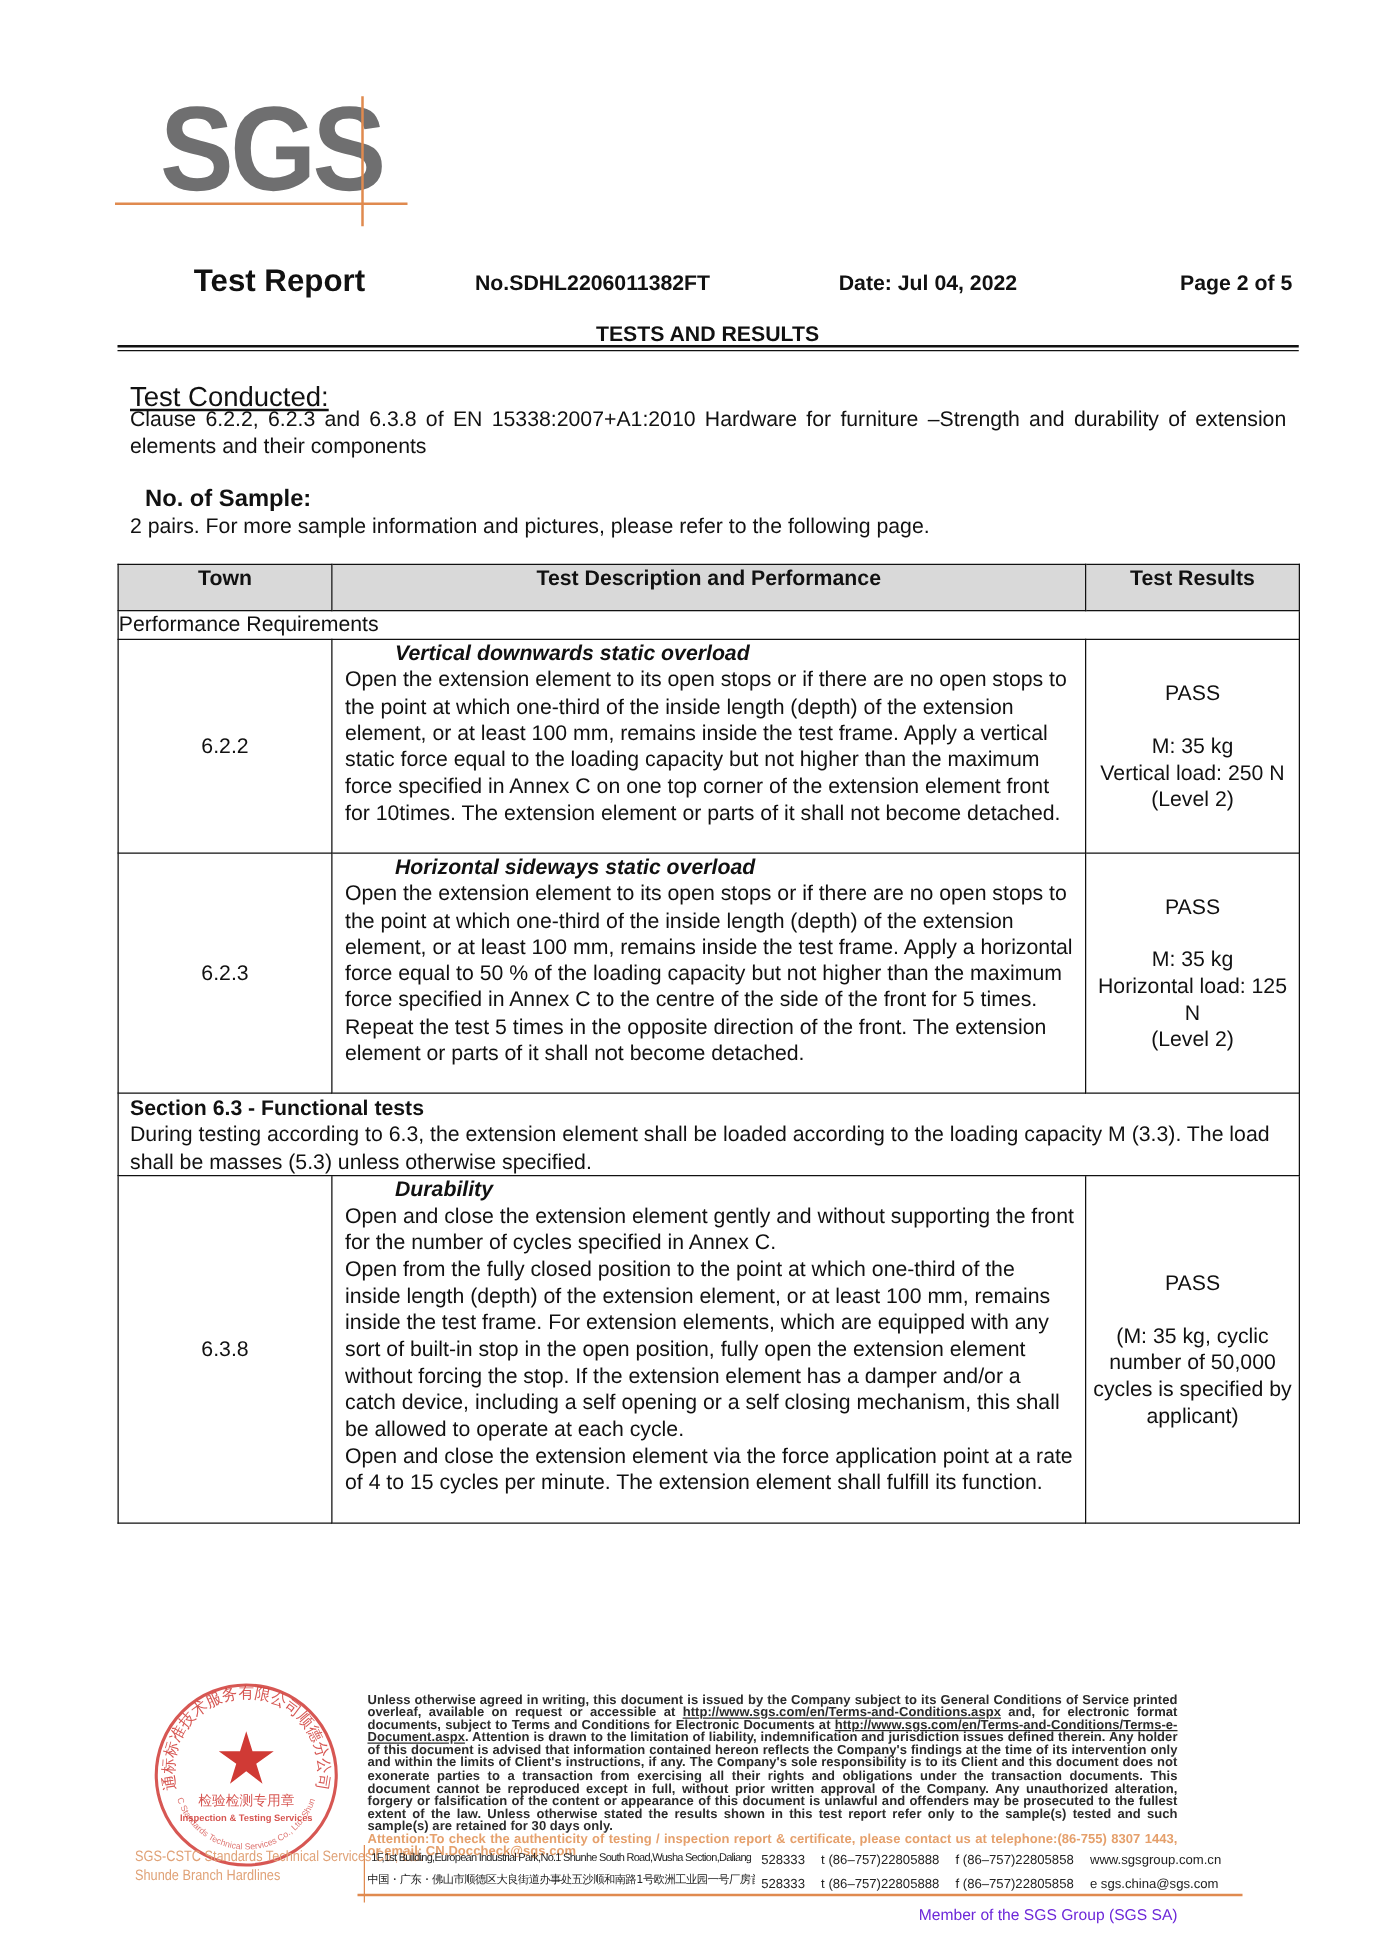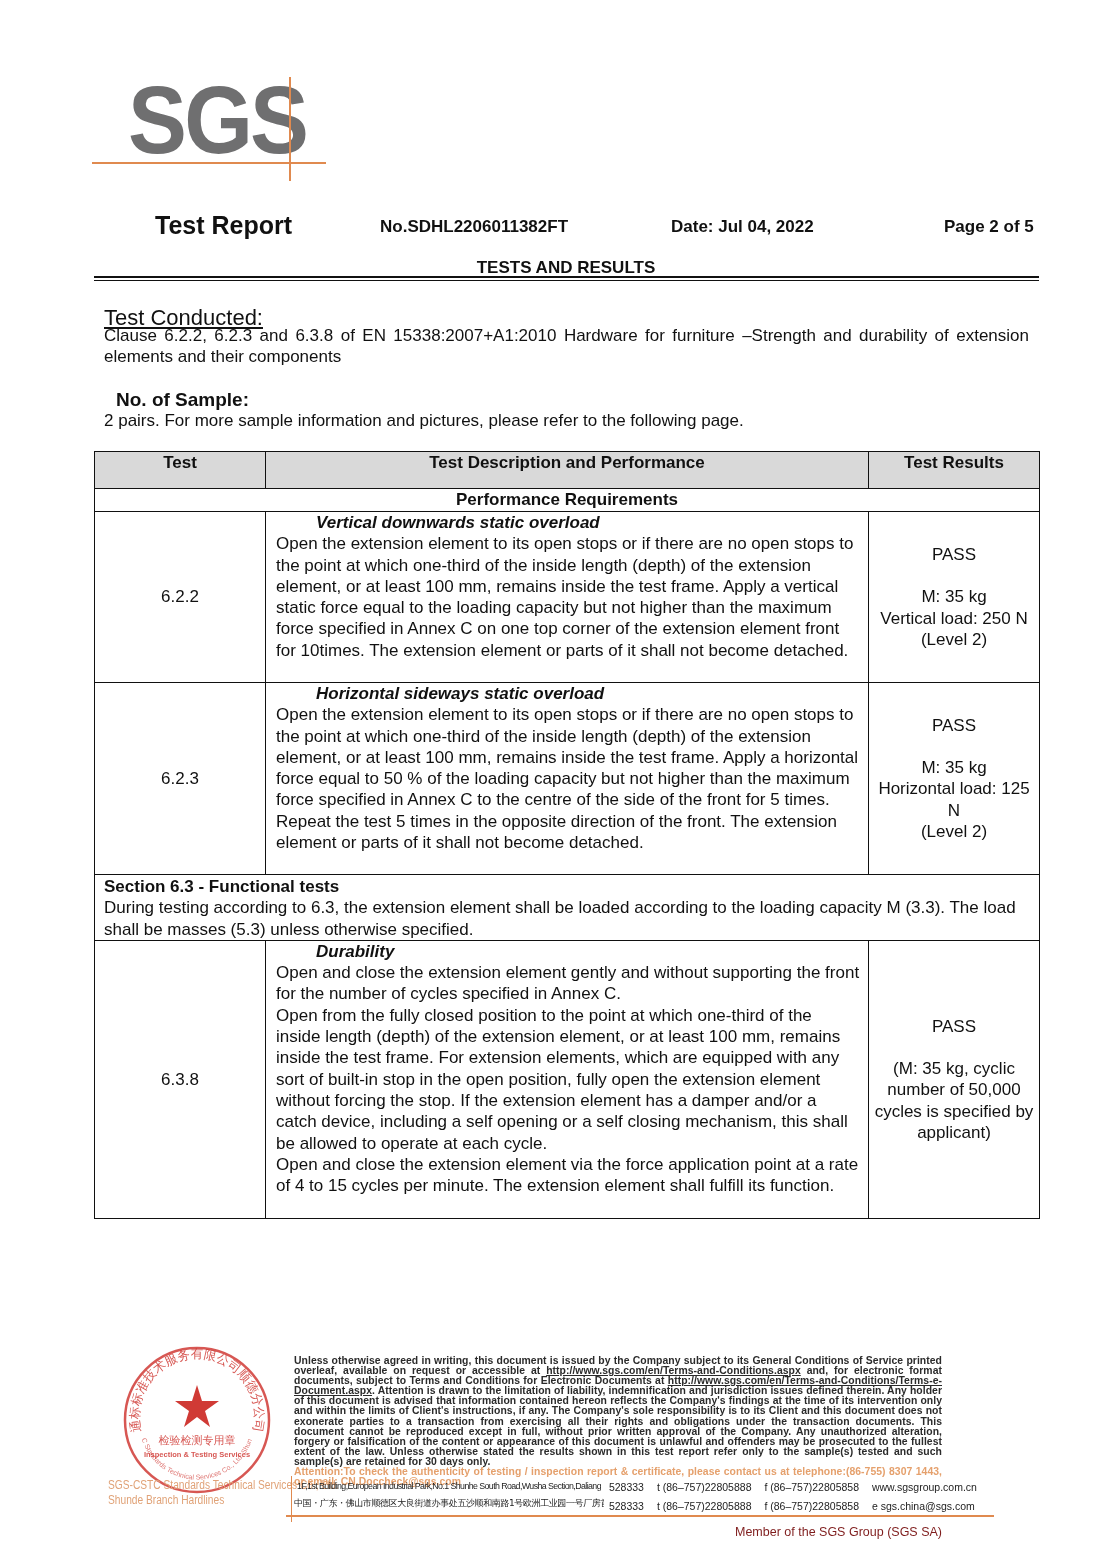--- a/index.html
+++ b/index.html
@@ -31,41 +31,41 @@
   .ns-label { left: 104px; top: 389px; }
   .ns-text { left: 104px; top: 410px; }
 
   
   table.results { position: absolute; left: 94px; top: 451px; width: 946px; border-collapse: collapse;
                   font-size: 17px; line-height: 21.3px; }
   table.results td, table.results th { border: 1.5px solid #111; vertical-align: top; padding: 0; }
   th.h { background: #d9d9d9; font-weight: bold; height: 36px; vertical-align: middle; text-align: center; }
   .c1 { width: 170px; }
   .c3 { width: 170px; }
-  .perf { text-align: center; font-weight: bold; height: 22px; vertical-align: middle !important; }
+  .perf { font-weight: normal; height: 22px; vertical-align: middle !important; }
   .sec { padding: 1px 9px 0 9px !important; }
   .sec-title { font-weight: bold; }
   .num { text-align: center; vertical-align: middle !important; }
   .desc { padding: 0 8px 0 10px !important; }
   .desc-title { font-weight: bold; font-style: italic; margin-left: 40px; }
   .res { text-align: center; vertical-align: middle !important; padding: 0 4px !important; }
   .gap { height: 21px; }
 
   
   .stamp { left: 122px; top: 1345px; width: 150px; height: 150px; }
   .foot-co { left: 108px; top: 1478px; font-size: 12px; color: #e0a277; line-height: 15px; transform: scaleX(0.85); transform-origin: left top; white-space: nowrap; }
   .legal { left: 294px; top: 1356px; width: 648px; font-size: 10.4px; line-height: 10.1px; font-weight: bold; color: #2b2b2b;
            text-align: justify; letter-spacing: 0.05px; }
   .legal .u { text-decoration: underline; }
   .legal-att { color: #e5a06c; }
   .addr { left: 294px; font-size: 10.5px; color: #222; white-space: nowrap; }
   .addr span { display: inline-block; }
   .foot-vline { left: 291px; top: 1476px; width: 1px; height: 46px; background: #e08a4f; }
   .foot-hline { left: 286px; top: 1515px; width: 708px; height: 1.5px; background: #e08a4f; }
-  .member { left: 735px; top: 1525px; font-size: 12.5px; color: #7f1d1d; }
+  .member { left: 735px; top: 1525px; font-size: 12.5px; color: #6d28d9; }
 </style>
 </head>
 <body>
 
 <div class="abs logo-text">SGS</div>
 <div class="abs logo-hline"></div>
 <div class="abs logo-vline"></div>
 
 <div class="abs hdr-title">Test Report</div>
 <div class="abs hdr-no">No.SDHL2206011382FT</div>
@@ -76,21 +76,21 @@
 <div class="abs dbl2"></div>
 
 <div class="abs label-ul tc-label">Test Conducted:</div>
 <div class="abs para tc-text">Clause 6.2.2, 6.2.3 and 6.3.8 of EN 15338:2007+A1:2010 Hardware for furniture –Strength and durability of extension elements and their components</div>
 <div class="abs label ns-label">No. of Sample:</div>
 <div class="abs para ns-text">2 pairs. For more sample information and pictures, please refer to the following page.</div>
 
 <table class="results">
   <tbody>
       <tr>
-    <th class="h c1">Test</th>
+    <th class="h c1">Town</th>
     <th class="h">Test Description and Performance</th>
     <th class="h c3">Test Results</th>
   </tr>
   <tr>
     <td colspan="3" class="perf">Performance Requirements</td>
   </tr>
   <tr style="height:171px">
     <td class="num">6.2.2</td>
     <td class="desc">
       <div class="desc-title">Vertical downwards static overload</div>

